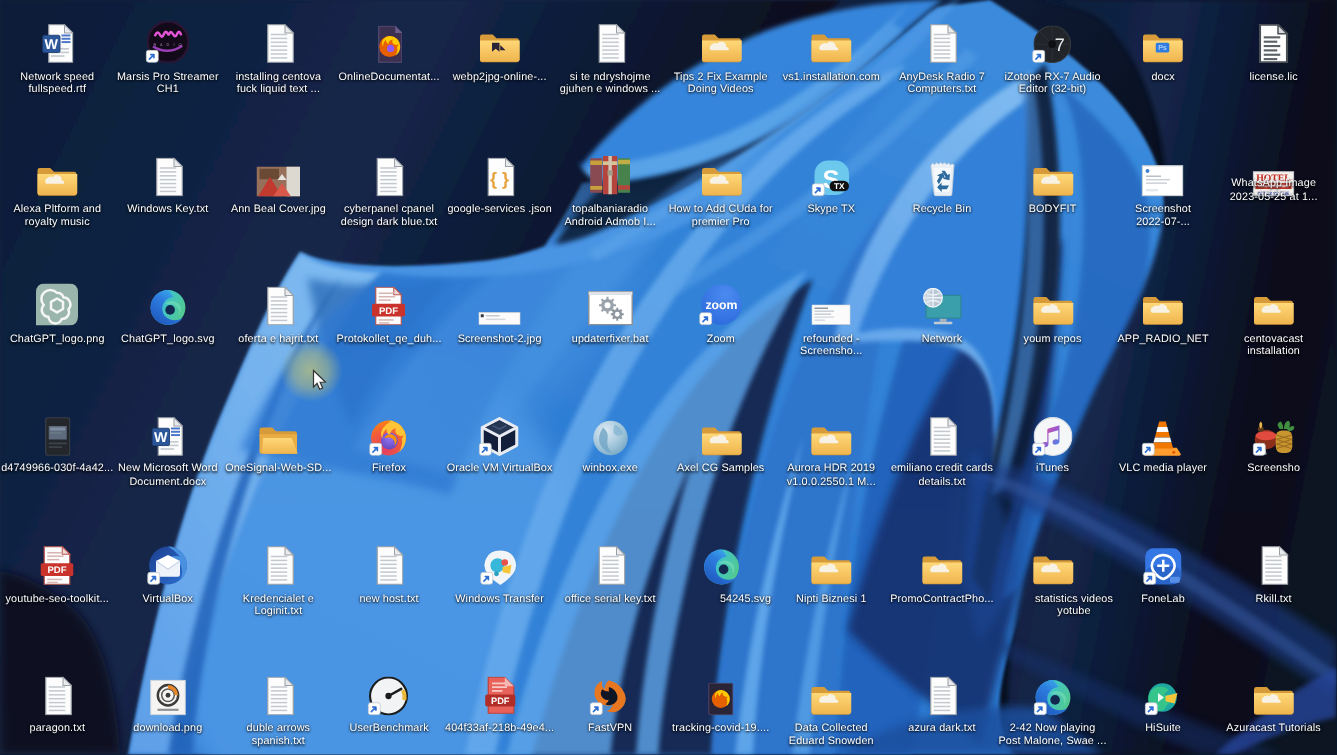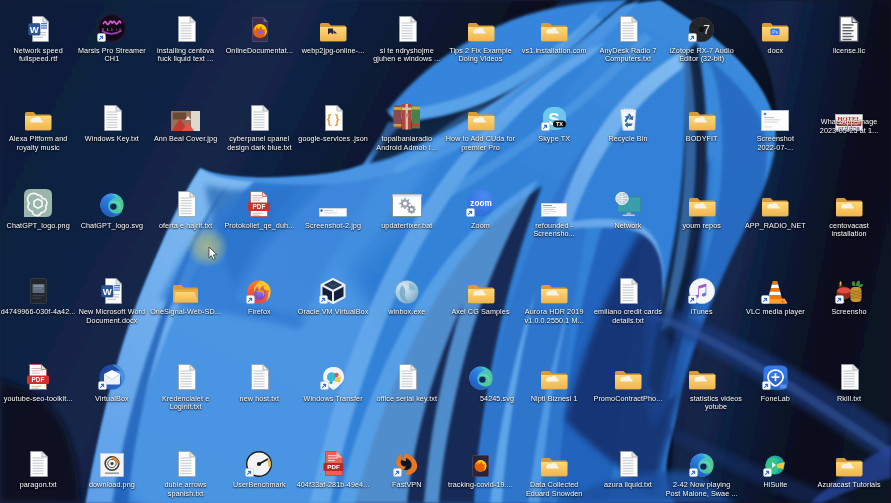--- a/index.html
+++ b/index.html
@@ -807,21 +807,21 @@
 <div class="lb" style="left:221.4px;top:481.0px;width:76px">UserBenchmark</div>
 <svg style="position:absolute;left:322.6px;top:450.5px" width="21" height="26" viewBox="0 0 21 26">
     <path d="M2.5,0.5 h11 l6,6 v18 h-17 z" fill="#e8625a" stroke="#c2423c" stroke-width="0.8"></path>
 <path d="M13.5,0.5 l6,6 h-6 z" fill="#f4b5b0"></path>
 <rect x="5" y="4" width="9" height="1.2" fill="#f6c7c4"></rect>
     <rect x="5" y="6.5" width="10" height="1.2" fill="#f6c7c4"></rect>
 <rect x="5" y="9" width="7" height="1.2" fill="#f6c7c4"></rect>
 <rect x="0.5" y="12" width="20" height="8" rx="1.2" fill="#b02e27"></rect>
 <text x="10.5" y="18.2" font-family="Liberation Sans" font-size="6.2" font-weight="bold" fill="#ffffff" text-anchor="middle">PDF</text>
   </svg>
-<div class="lb" style="left:295.1px;top:481.0px;width:76px">404f33af-281b-49e4...</div>
+<div class="lb" style="left:295.1px;top:481.0px;width:76px">404f33af-218b-49e4...</div>
 <svg style="position:absolute;left:394.3px;top:451.5px" width="25" height="25" viewBox="0 0 25 25">
     <path d="M12,1.5 q8,2.5 10.5,9 q2,5.5 -2,9.5 q-4.5,4.5 -10,2 q3,-1 4,-4 q-5,1.5 -9,-1.5 q-4,-3.2 -3,-8.5 q0.8,-4.5 5,-6 q-1,3.5 1.5,5.5 q0.5,-4.5 3,-6z" fill="#e87722"></path>
 <path d="M12,6 q4.5,1.5 5.5,5.5 q0.8,3.5 -2,5.5 q-3,2 -6,0.5 q2,-1 2.3,-3 q-3,0.5 -4.6,-2 q-1.5,-2.5 0.3,-5 q1.5,1.5 4.5,1.5 q-0.3,-1.8 0,-3z" fill="#0e1626"></path>
   </svg>
 <svg style="position:absolute;left:393.3px;top:467.5px" width="9" height="9" viewBox="0 0 9 9">
     <rect x="0.5" y="0.5" width="8" height="8" rx="1.6" fill="#ffffff" stroke="#b9c2cc" stroke-width="0.5"></rect>
 <path d="M2.6,6.4 L5.6,3.4 M5.6,3.4 h-2.1 M5.6,3.4 v2.1" stroke="#2f6fd4" stroke-width="1.1" fill="none" stroke-linecap="round" stroke-linejoin="round"></path>
   </svg>
 <div class="lb" style="left:368.8px;top:481.0px;width:76px">FastVPN</div>
 <svg style="position:absolute;left:472.0px;top:454.5px" width="17" height="22" viewBox="0 0 17 22">
@@ -840,21 +840,21 @@
     <path d="M2.5,0.5 h11.5 l5.5,5.5 v19.5 h-17 z" fill="#fdfdfd" stroke="#9aa0a6" stroke-width="0.8"></path>
 <path d="M14,0.5 l5.5,5.5 h-5.5 z" fill="#e8eaed" stroke="#9aa0a6" stroke-width="0.7"></path>
     <rect x="4.5" y="6.5" width="11" height="1" fill="#c3c9cf"></rect>
     <rect x="4.5" y="9.1" width="11" height="1" fill="#c3c9cf"></rect>
     <rect x="4.5" y="11.7" width="11" height="1" fill="#c3c9cf"></rect>
     <rect x="4.5" y="14.3" width="11" height="1" fill="#c3c9cf"></rect>
     <rect x="4.5" y="16.9" width="11" height="1" fill="#c3c9cf"></rect>
     <rect x="4.5" y="19.5" width="11" height="1" fill="#c3c9cf"></rect>
     <rect x="4.5" y="22.1" width="11" height="1" fill="#c3c9cf"></rect>
   </svg>
-<div class="lb" style="left:590.0px;top:481.0px;width:76px">azura liquid.txt</div>
+<div class="lb" style="left:590.0px;top:481.0px;width:76px">azura dark.txt</div>
 <svg style="position:absolute;left:689.7px;top:452.5px" width="24" height="24" viewBox="0 0 24 24">
     <defs>
       <linearGradient id="eg1" x1="0" y1="0.2" x2="1" y2="0.6">
 <stop offset="0" stop-color="#38b2e8"></stop>
         <stop offset="0.5" stop-color="#42c4c0"></stop>
         <stop offset="1" stop-color="#52c98e"></stop>
       </linearGradient>
 <linearGradient id="eg2" x1="0" y1="1" x2="0.6" y2="0">
         <stop offset="0" stop-color="#1b52b8"></stop>
         <stop offset="0.7" stop-color="#2e7de0"></stop>

